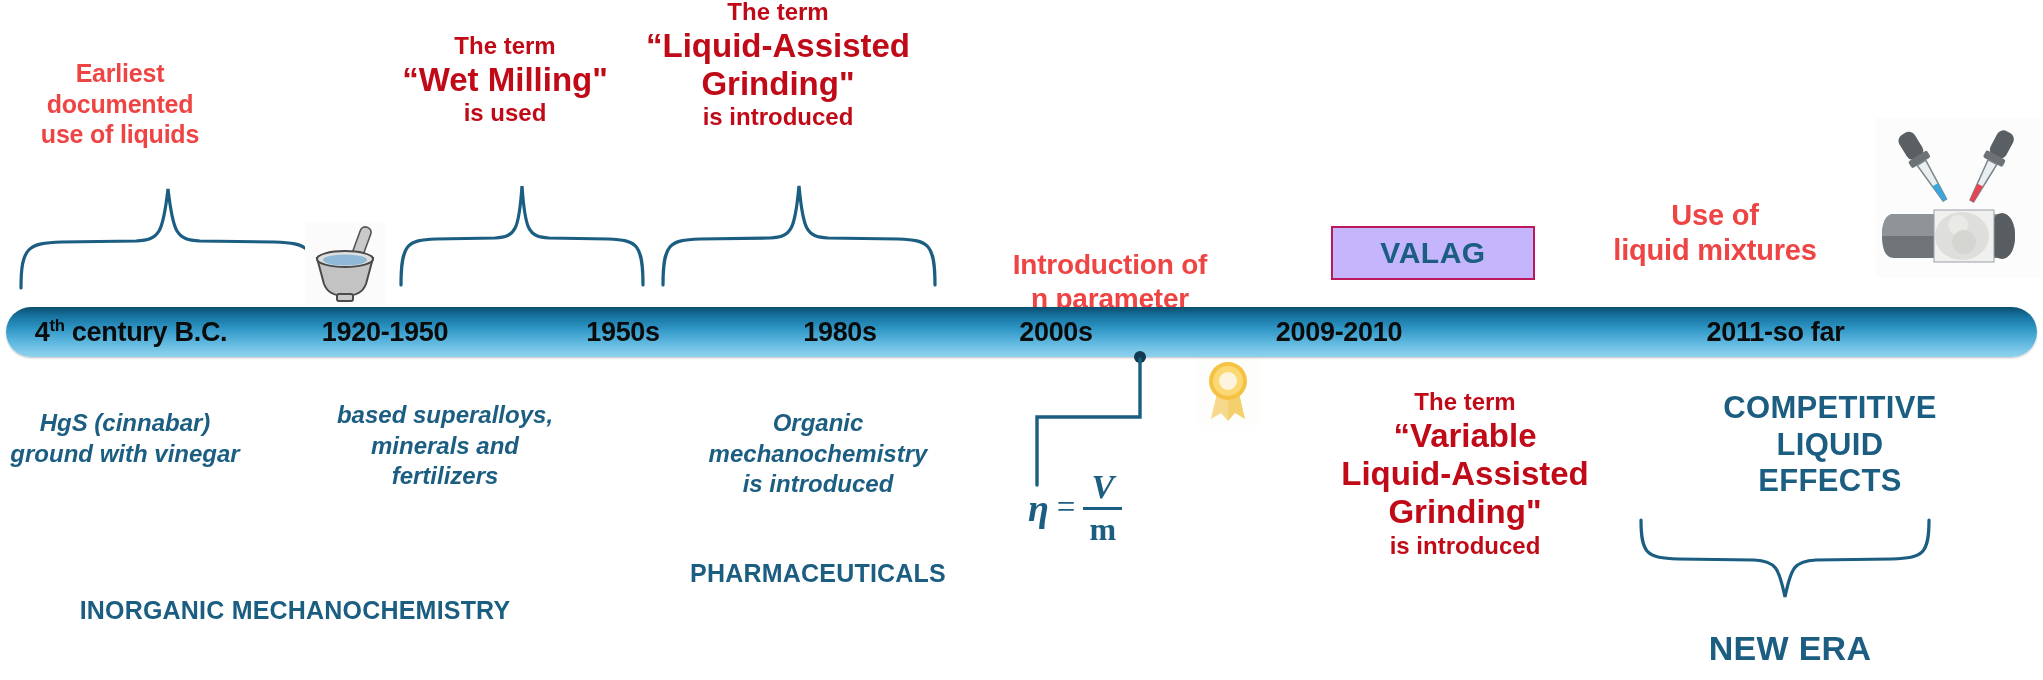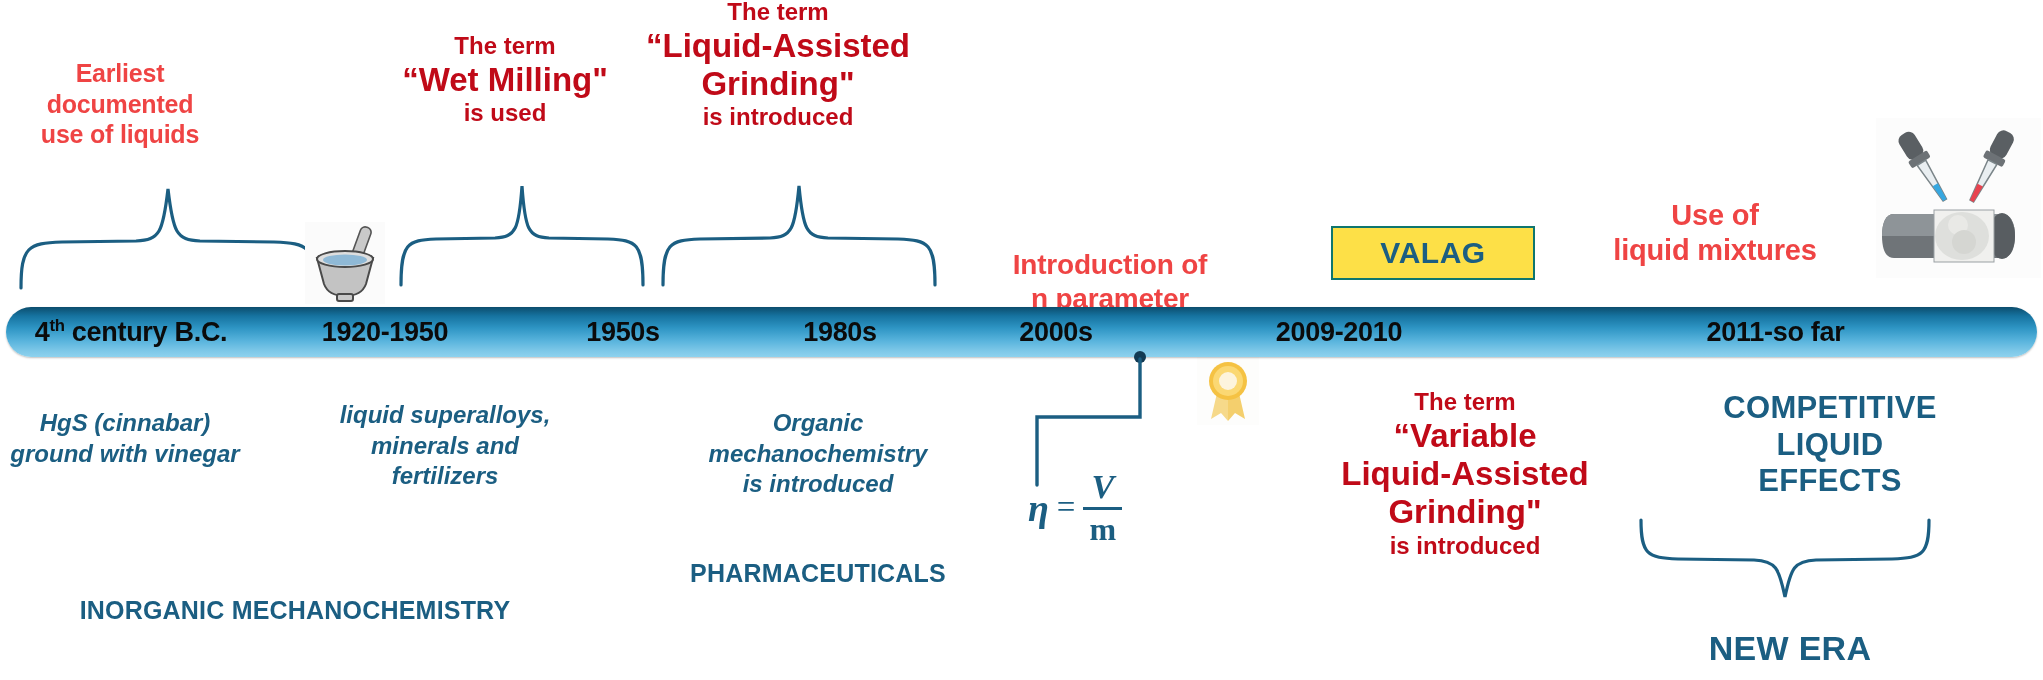--- a/index.html
+++ b/index.html
@@ -46,21 +46,21 @@
         #59b4dd 68%, #7ec8e8 88%, #8ed2ee 100%);
     box-shadow:0 1px 2px rgba(0,0,0,.25);
   }
   #era-row{left:6px;top:307px;width:2031px;height:50px;
            display:flex;align-items:center;}
   .era-cell{display:flex;align-items:center;justify-content:center;}
 
   
   #valag-box{
     left:1331px;top:226px;width:200px;height:50px;
-    border:2px solid #0f766e;background:#fde047;
+    border:2px solid #be185d;background:#c4b5fd;
     display:flex;align-items:center;justify-content:center;
   }
   #valag-box .valag-text{
     color:#1b5e82;font-weight:bold;font-size:30px;letter-spacing:0.5px;
   }
 
   
   #eta-formula{
     left:1028px;top:470px;
     font-family:"Liberation Serif","DejaVu Serif",serif;
@@ -199,21 +199,21 @@
     <span class="era-label">2011-so far</span>
   </div>
 </div>
 
 <div class="abs bottom-blue" style="left:0px;top:408px;width:250px;">
   <div>HgS (cinnabar)</div>
   <div>ground with vinegar</div>
 </div>
 
 <div class="abs bottom-blue" style="left:325px;top:400px;width:240px;">
-  <div>liquid superalloys,</div>
+  <div>based superalloys,</div>
   <div>minerals and</div>
   <div>fertilizers</div>
 </div>
 
 <div class="abs bottom-blue" style="left:688px;top:400px;width:260px;margin-top:8px;">
   <div>Organic</div>
   <div>mechanochemistry</div>
   <div>is introduced</div>
 </div>
 

